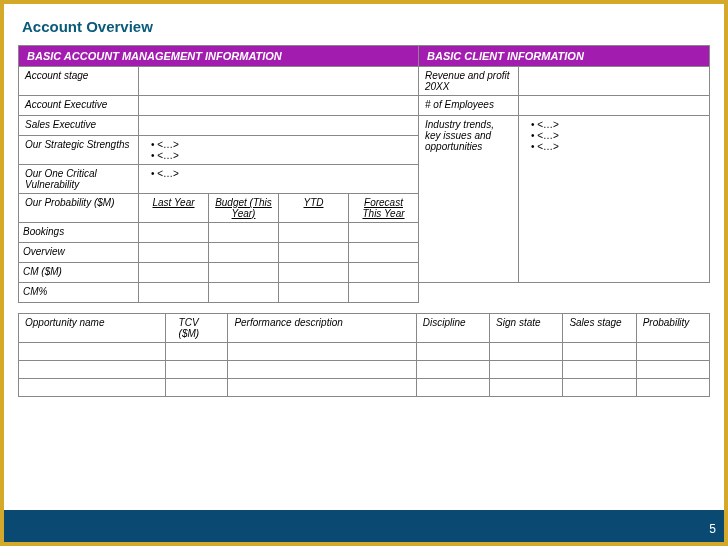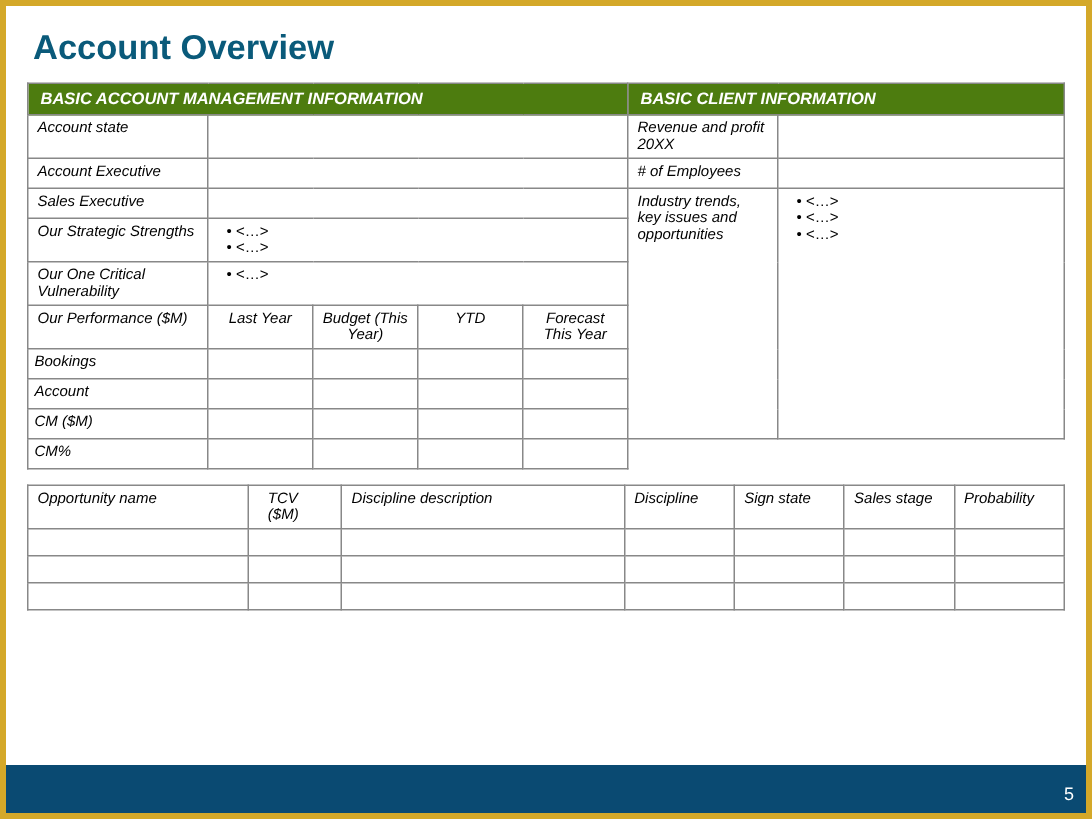--- a/index.html
+++ b/index.html
@@ -11,46 +11,46 @@
     position: relative;
     overflow: hidden;
   }
   .page {
     width: 100%; height: 100%;
     padding: 14px 14px 0 14px;
     position: relative;
   }
   .title {
     color: #0a5a7a;
-    font-size: 23px;
+    font-size: 15px;
     font-weight: bold;
     margin-bottom: 10px;
     padding-left: 4px;
   }
   table {
     border-collapse: collapse;
     width: 100%;
     font-size: 10px;
   }
   td, th {
     border: 1px solid #888;
     padding: 3px 6px;
     vertical-align: top;
   }
   .hdr {
-    background: #4d7c0f;
+    background: #a21caf;
     color: #fff;
     font-style: italic;
     font-weight: bold;
     padding: 4px 8px;
     font-size: 11px;
   }
   .label { font-style: italic; }
   .sub { font-style: italic; padding-left: 4px; }
-  .col-hdr { font-style: italic; text-align: center; }
+  .col-hdr { font-style: italic; text-align: center; text-decoration: underline; }
   .bullets { list-style: none; padding-left: 6px; }
   .bullets li::before { content: "• "; }
   .spacer { height: 10px; }
 
   .table-top td { height: 20px; }
   .table-bot td { height: 18px; }
 
   .footer-band {
     position: absolute;
     left: 0; right: 0; bottom: 0;
@@ -79,21 +79,21 @@
 <div class="page">
   <div class="title">Account Overview</div>
 
   <table class="table-top">
     <tbody>
         <tr>
       <td class="hdr" colspan="5">BASIC ACCOUNT MANAGEMENT INFORMATION</td>
       <td class="hdr" colspan="2">BASIC CLIENT INFORMATION</td>
     </tr>
     <tr>
-      <td class="label w-name">Account state</td>
+      <td class="label w-name">Account stage</td>
       <td colspan="4"></td>
       <td class="label w-rlabel">Revenue and profit 20XX</td>
       <td></td>
     </tr>
     <tr>
       <td class="label w-name">Account Executive</td>
       <td colspan="4"></td>
       <td class="label w-rlabel"># of Employees</td>
       <td></td>
     </tr>
@@ -120,35 +120,35 @@
     </tr>
     <tr>
       <td class="label w-name">Our One Critical Vulnerability</td>
       <td colspan="4">
         <ul class="bullets">
           <li>&lt;…&gt;</li>
         </ul>
       </td>
     </tr>
     <tr>
-      <td class="label w-name">Our Performance ($M)</td>
+      <td class="label w-name">Our Probability ($M)</td>
       <td class="col-hdr w-perf">Last Year</td>
       <td class="col-hdr w-perf">Budget (This Year)</td>
       <td class="col-hdr w-perf">YTD</td>
       <td class="col-hdr w-perf">Forecast This Year</td>
     </tr>
     <tr>
       <td class="sub">Bookings</td>
       <td></td>
           <td></td>
           <td></td>
           <td></td>
     </tr>
     <tr>
-      <td class="sub">Account</td>
+      <td class="sub">Overview</td>
       <td></td>
           <td></td>
           <td></td>
           <td></td>
     </tr>
     <tr>
       <td class="sub">CM ($M)</td>
       <td></td>
           <td></td>
           <td></td>
@@ -165,21 +165,21 @@
   </tbody>
     </table>
 
   <div class="spacer"></div>
 
   <table class="table-bot">
     <tbody>
     <tr>
       <td class="label w-opp-n">Opportunity name</td>
       <td class="label w-opp-t">TCV ($M)</td>
-      <td class="label w-opp-d">Discipline description</td>
+      <td class="label w-opp-d">Performance description</td>
       <td class="label w-small">Discipline</td>
       <td class="label w-small">Sign state</td>
       <td class="label w-small">Sales stage</td>
       <td class="label w-small">Probability</td>
     </tr>
     <tr>
           <td></td>
           <td></td>
           <td></td>
           <td></td>

